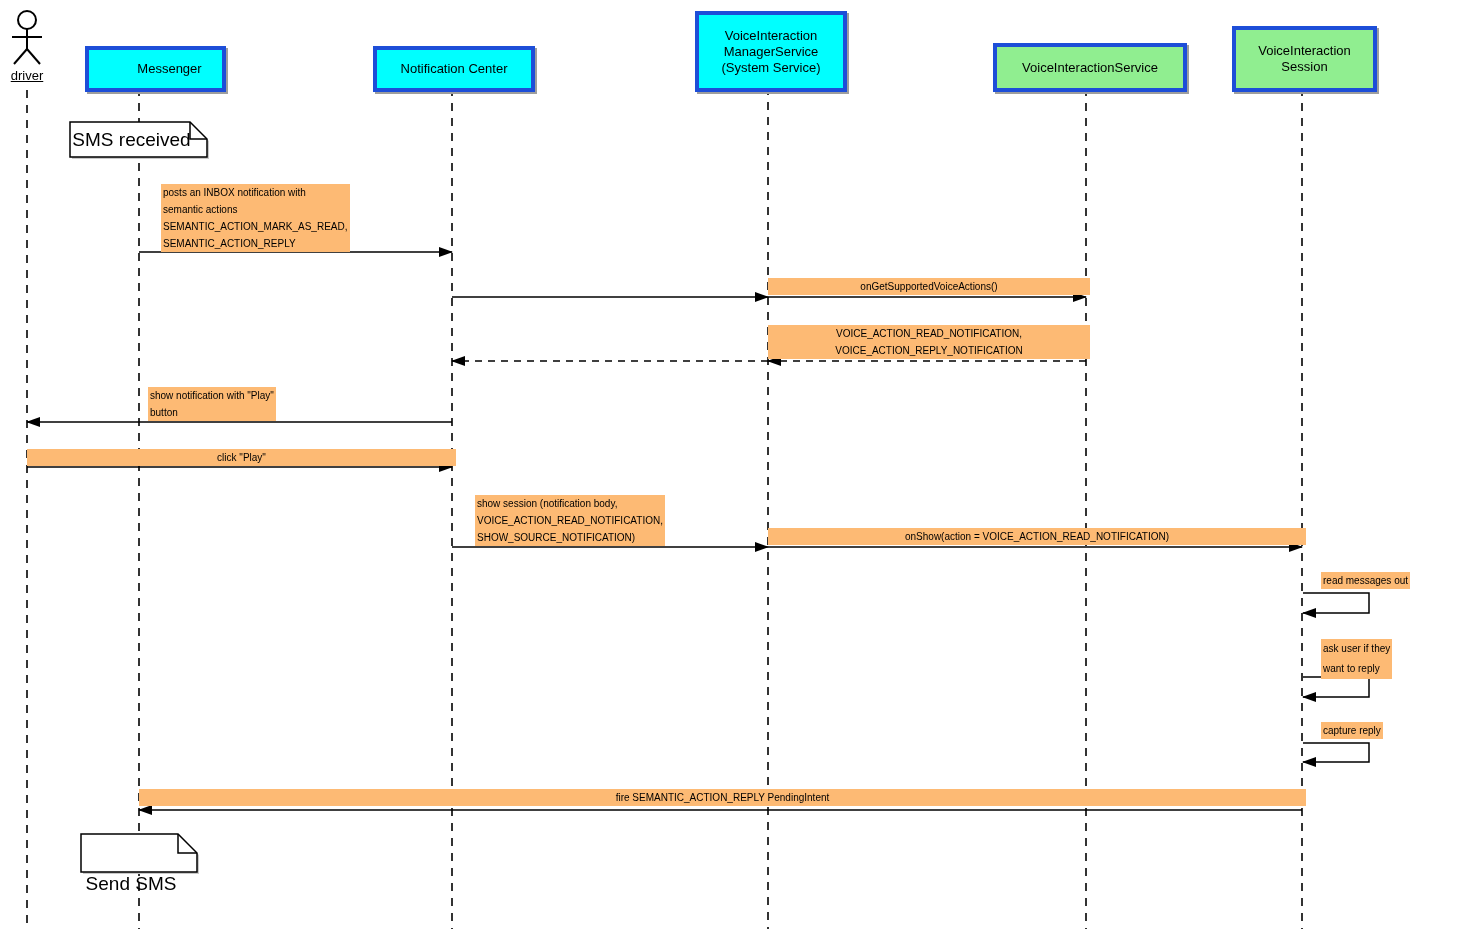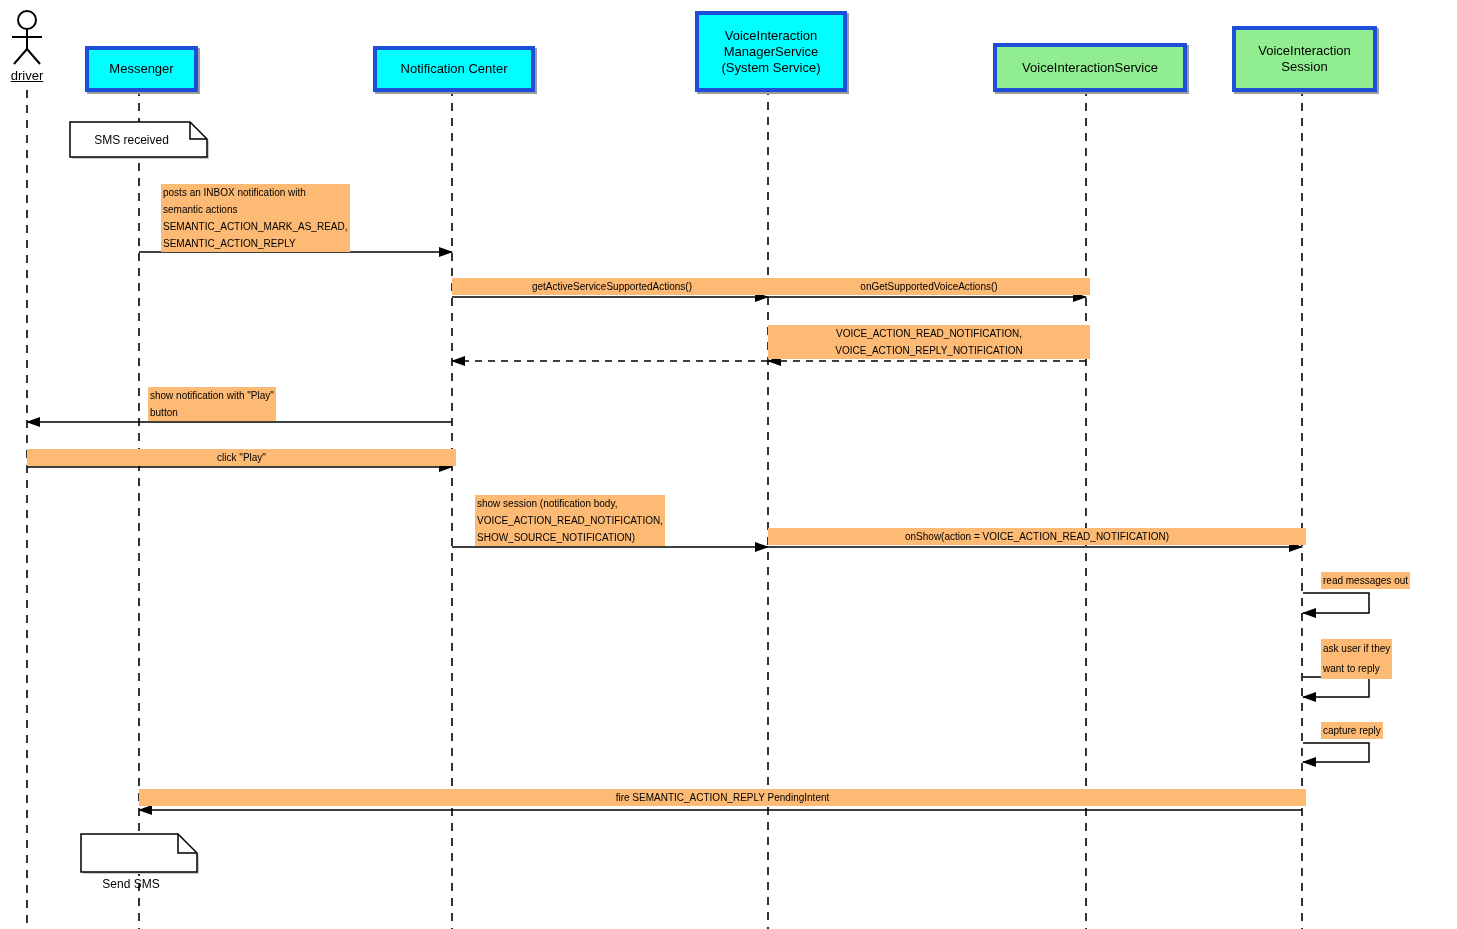--- a/index.html
+++ b/index.html
@@ -6,21 +6,21 @@
   .canvas{position:relative;width:1457px;height:929px;background:#fff;overflow:hidden;
           font-family:"Liberation Sans","DejaVu Sans",sans-serif;color:#000;}
   .canvas svg.layer{position:absolute;left:0;top:0;z-index:1;}
   .participant{position:absolute;z-index:2;display:flex;align-items:center;justify-content:center;
                border:4px solid #1d4ed8;box-shadow:2px 2px 0 #9e9e9e;text-align:center;
                font-size:13px;line-height:16px;white-space:pre-line;}
   .msglabel{position:absolute;z-index:2;font-size:10px;line-height:17px;white-space:pre-line;
             background:#fdba74;padding:0 2px;}
   .left{text-align:left;}
   .center{text-align:center;}
-  .notetext{position:absolute;z-index:2;font-size:12px;display:flex;align-items:center;
+  .notetext{position:absolute;z-index:2;font-size:19px;display:flex;align-items:center;
             justify-content:center;}
   .actorlabel{position:absolute;z-index:2;font-size:13px;text-align:center;}
 </style>
 </head>
 <body>
 
 <div class="canvas">
 
   <svg class="layer" width="1457" height="929" viewBox="0 0 1457 929">
     <defs>
@@ -69,37 +69,36 @@
       <line x1="768" y1="547" x2="1302" y2="547" marker-end="url(#arr)"></line>
       <polyline points="1303,593 1369,593 1369,613 1303,613" marker-end="url(#arr)"></polyline>
       <polyline points="1303,677 1369,677 1369,697 1303,697" marker-end="url(#arr)"></polyline>
       <polyline points="1303,743 1369,743 1369,762 1303,762" marker-end="url(#arr)"></polyline>
       <line x1="1302" y1="810" x2="139" y2="810" marker-end="url(#arr)"></line>
     </g>
   </svg>
 
   <div class="actorlabel" style="left:0px;top:68px;width:54px;text-decoration:underline;">driver</div>
 
-  <div class="participant" style="left: 85px; top: 46px; width: 105px; height: 38px; background: rgb(0, 255, 255);">Messenger</div>
+  <div class="participant" style="left: 85px; top: 46px; width: 105px; height: 38px; background: rgb(0, 255, 255); padding-left: 28px;">Messenger</div>
   <div class="participant" style="left: 373px; top: 46px; width: 154px; height: 38px; background: rgb(0, 255, 255);">Notification Center</div>
   <div class="participant" style="left: 695px; top: 11px; width: 144px; height: 73px; background: rgb(0, 255, 255);">VoiceInteraction
 ManagerService
 (System Service)</div>
   <div class="participant" style="left: 993px; top: 43px; width: 186px; height: 41px; background: rgb(144, 238, 144);">VoiceInteractionService</div>
   <div class="participant" style="left: 1232px; top: 26px; width: 137px; height: 58px; background: rgb(144, 238, 144);">VoiceInteraction
 Session</div>
 
   <div class="notetext" style="left:70px;top:122px;width:123px;height:35px;">SMS received</div>
   <div class="notetext" style="left:81px;top:869px;width:100px;height:29px;">Send SMS</div>
 
   <div class="msglabel left" style="left:161px;top:184px;">posts an INBOX notification with
 semantic actions
 SEMANTIC_ACTION_MARK_AS_READ,
 SEMANTIC_ACTION_REPLY</div>
-  <div class="msglabel center" style="left:452px;top:278px;width:316px;">getActiveServiceSupportedActions()</div>
   <div class="msglabel center" style="left:768px;top:278px;width:318px;">onGetSupportedVoiceActions()</div>
   <div class="msglabel center" style="left:768px;top:325px;width:318px;">VOICE_ACTION_READ_NOTIFICATION,
 VOICE_ACTION_REPLY_NOTIFICATION</div>
   <div class="msglabel left" style="left:148px;top:387px;">show notification with "Play"
 button</div>
   <div class="msglabel center" style="left:27px;top:449px;width:425px;">click "Play"</div>
   <div class="msglabel left" style="left:475px;top:495px;">show session (notification body,
 VOICE_ACTION_READ_NOTIFICATION,
 SHOW_SOURCE_NOTIFICATION)</div>
   <div class="msglabel center" style="left:768px;top:528px;width:534px;">onShow(action = VOICE_ACTION_READ_NOTIFICATION)</div>

